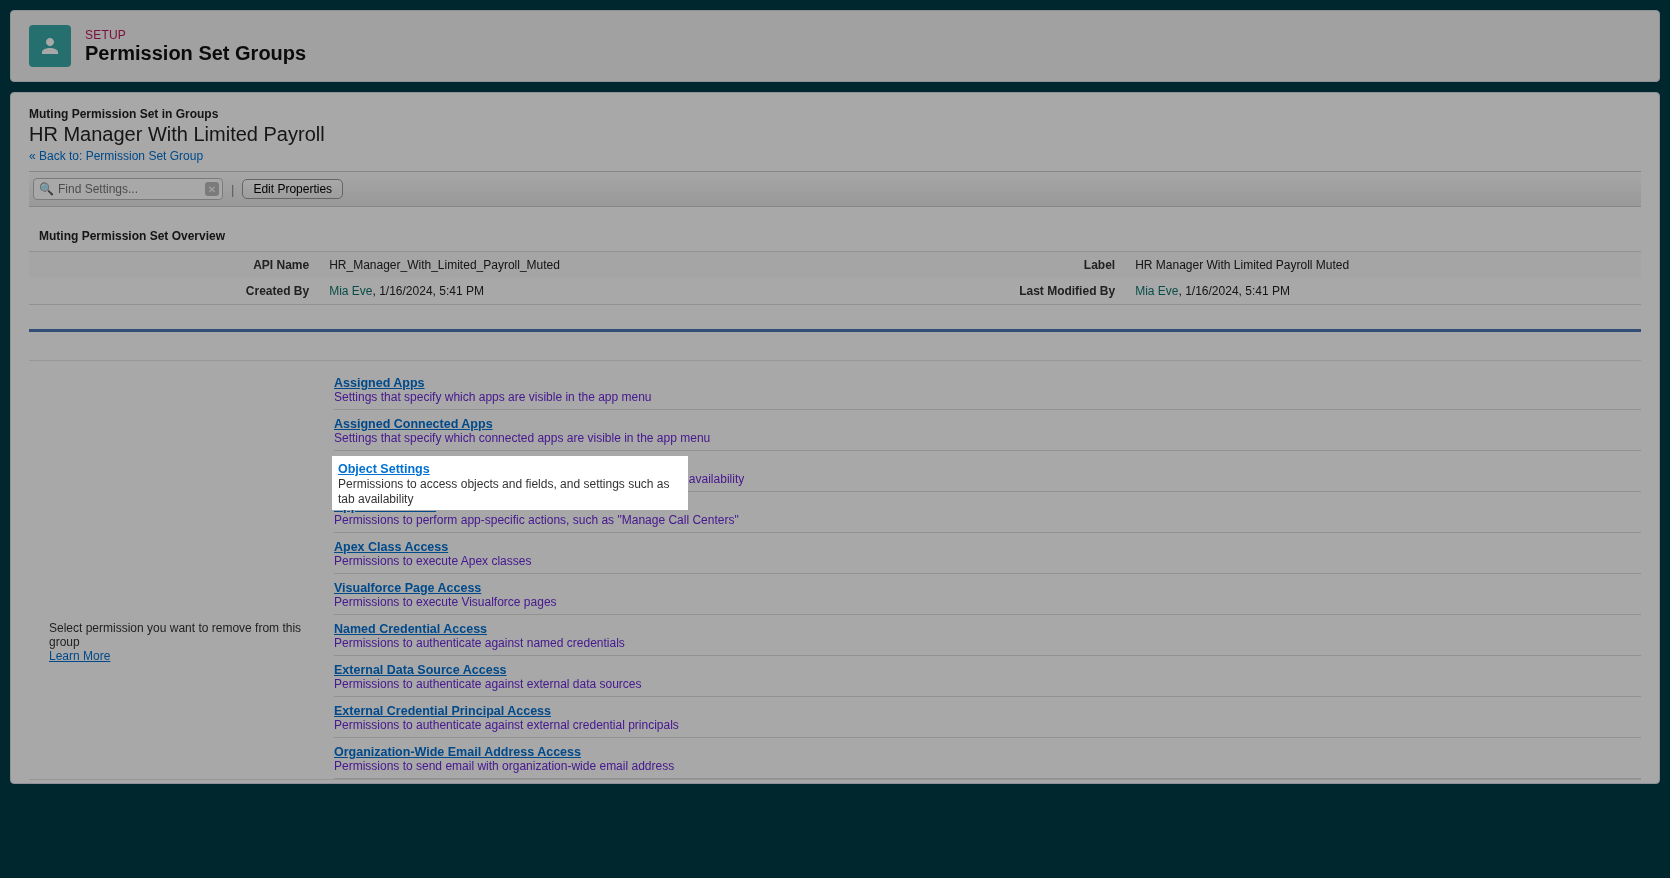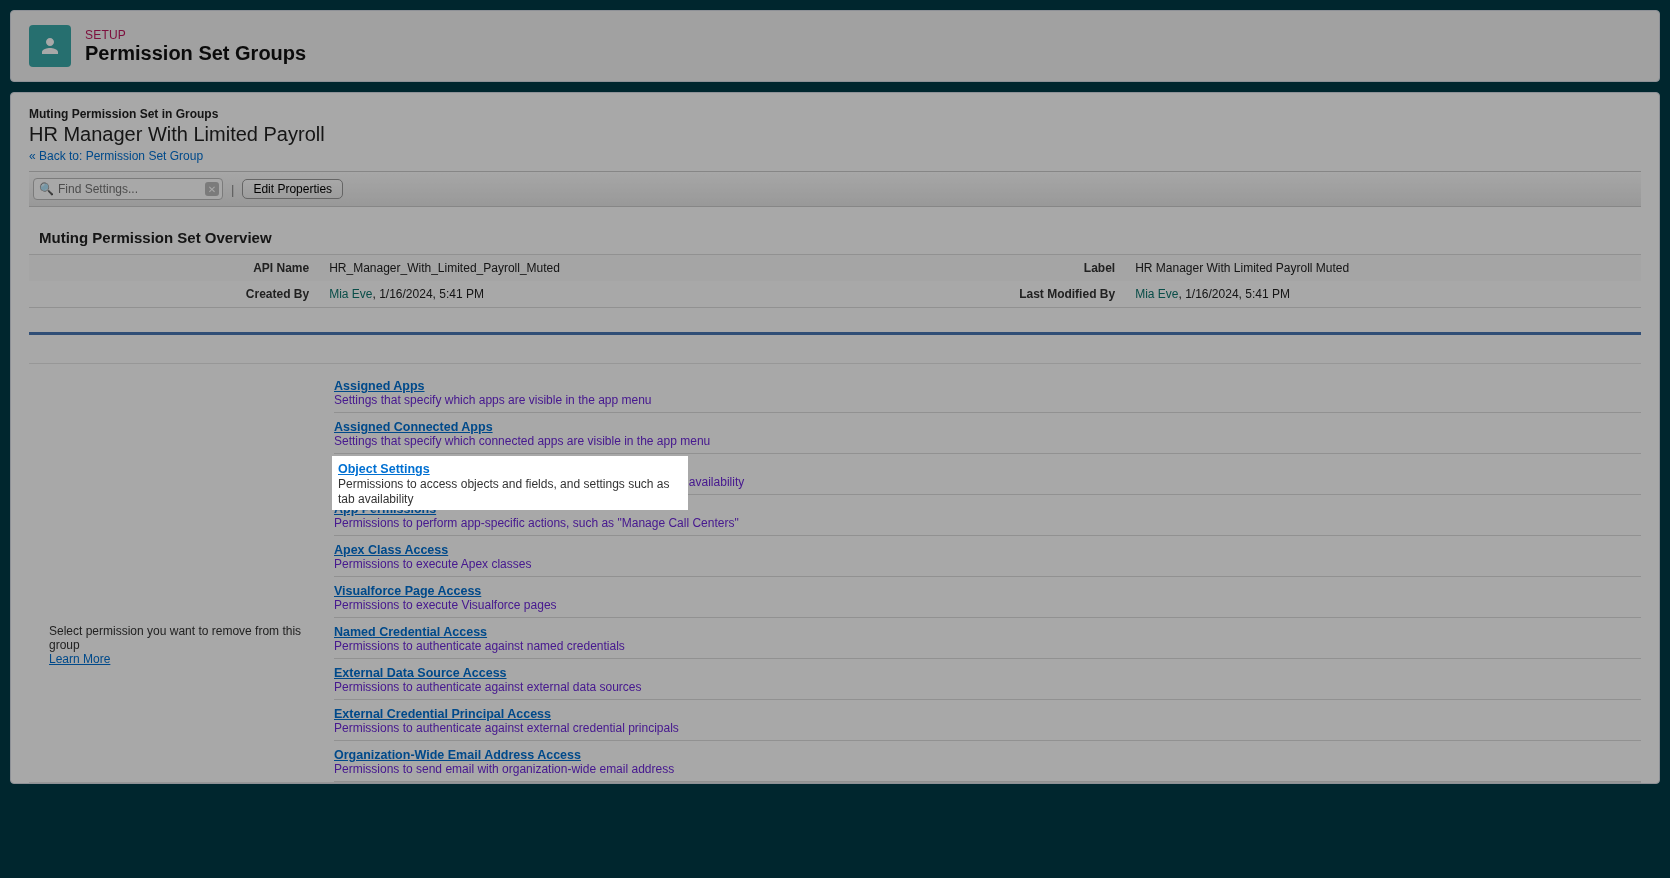--- a/index.html
+++ b/index.html
@@ -108,21 +108,21 @@
   .toolbar-divider { margin: 0 8px; color: #888; }
   .edit-btn {
     font-size: 12px;
     padding: 2px 10px;
     border: 1px solid #999;
     border-radius: 5px;
     background: linear-gradient(#fff,#eee);
     cursor: pointer;
   }
   .section-heading {
-    font-size: 15px;
+    font-size: 12px;
     font-weight: 700;
     margin: 22px 0 8px 10px;
   }
   .overview-table {
     width: 100%;
     border-top: 1px solid #ddd;
     border-bottom: 1px solid #ddd;
     border-collapse: collapse;
     margin-bottom: 6px;
   }

